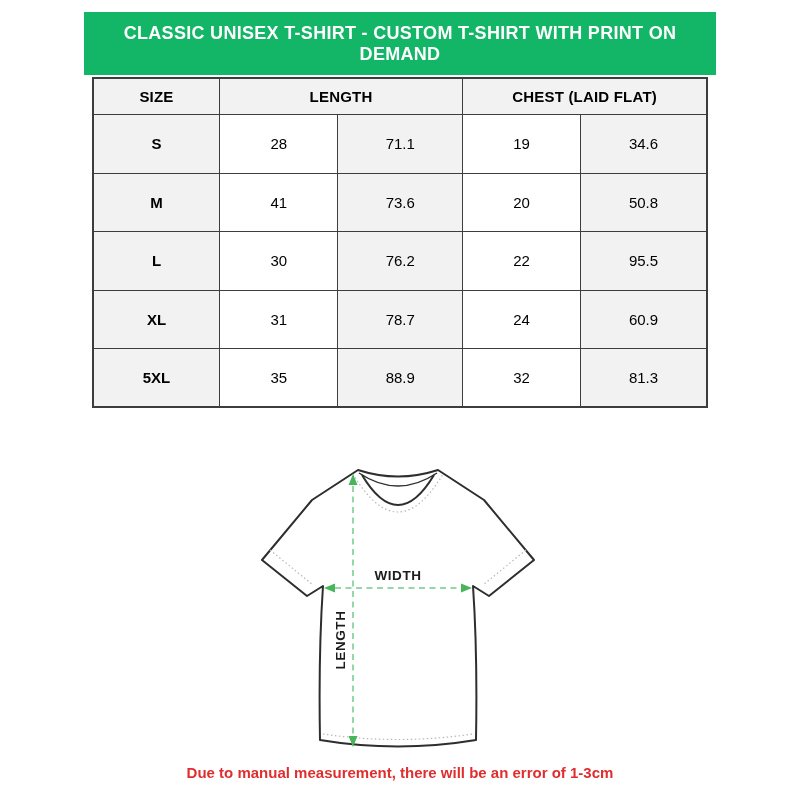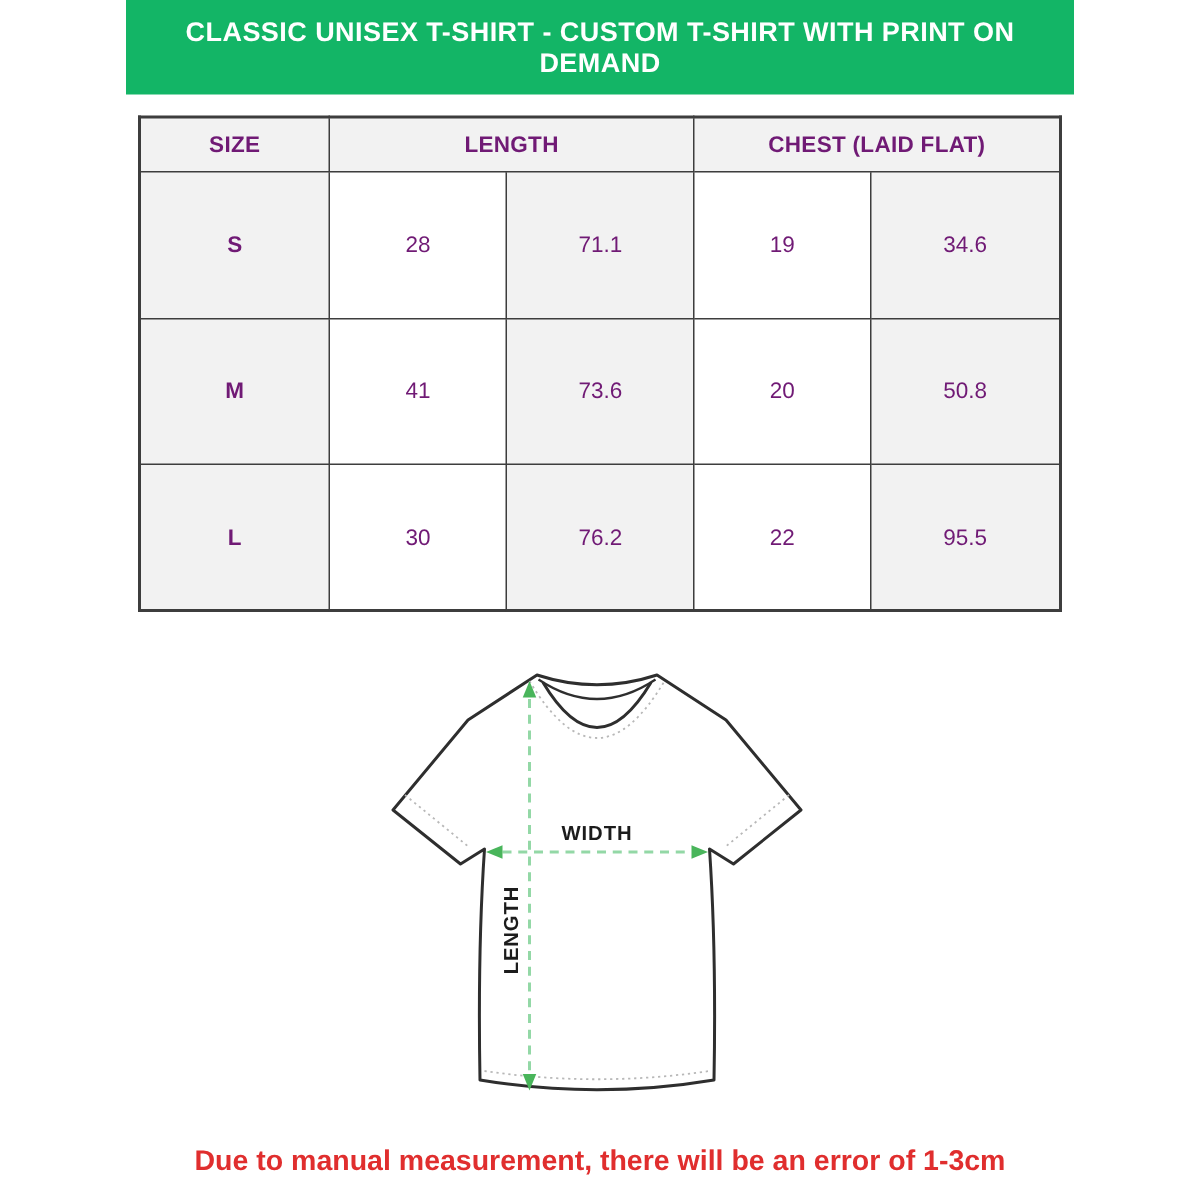--- a/index.html
+++ b/index.html
@@ -5,57 +5,57 @@
   * { box-sizing: border-box; }
   html, body { margin: 0; padding: 0; }
   body {
     width: 800px; height: 800px;
     background: #ffffff;
     font-family: "Liberation Sans", sans-serif;
     position: relative;
     overflow: hidden;
   }
   .banner {
-    position: absolute; left: 84px; top: 0;
+    position: absolute; left: 84px; top: 12px;
     width: 632px; height: 63px;
     display: flex; align-items: center; justify-content: flex-end;
     font-weight: bold; font-size: 18px; letter-spacing: 0.3px;
     text-align: center;
   }
   table.sizes {
     position: absolute; left: 92px; top: 77px;
     width: 616px; height: 331px;
     border-collapse: collapse; table-layout: fixed;
     border: 2px solid #3d3d3d;
   }
   table.sizes th, table.sizes td {
     border: 1px solid #3d3d3d;
     text-align: center; vertical-align: middle;
     padding: 0;
-    font-size: 15px; color: #701a75;
+    font-size: 15px; color: #000000;
   }
   table.sizes tr { height: 36.7px; }
   table.sizes th {
     background: #f2f2f2; font-weight: bold; letter-spacing: 0.2px;
   }
   td.shade { background: #f2f2f2; }
   td.size-col { background: #f2f2f2; font-weight: bold; }
   .diagram {
-    position: absolute; left: 248px; top: 430px;
+    position: absolute; left: 248px; top: 450px;
     width: 300px; height: 320px;
   }
   .diagram svg { width: 100%; height: 100%; display: block; }
   .shirt-label {
     font-family: "Liberation Sans", sans-serif;
     font-weight: bold; font-size: 13.5px;
     letter-spacing: 0.6px; fill: #1c1c1c;
   }
   .footnote {
     position: absolute; left: 0; top: 764px; width: 800px;
-    text-align: center; font-weight: bold; font-size: 19px;
+    text-align: center; font-weight: bold; font-size: 15px;
   }
 </style>
 </head>
 <body>
 
 <div class="banner" style="background: rgb(19, 181, 102); color: rgb(255, 255, 255);">
   <span>CLASSIC UNISEX T-SHIRT - CUSTOM T-SHIRT WITH PRINT ON DEMAND</span>
 </div>
 
 <table class="sizes">
@@ -88,20 +88,34 @@
       <td>20</td>
       <td class="shade">50.8</td>
     </tr>
     <tr>
       <td class="size-col">L</td>
       <td>30</td>
       <td class="shade">76.2</td>
       <td>22</td>
       <td class="shade">95.5</td>
     </tr>
+    <tr>
+      <td class="size-col">XL</td>
+      <td>31</td>
+      <td class="shade">78.7</td>
+      <td>24</td>
+      <td class="shade">60.9</td>
+    </tr>
+    <tr>
+      <td class="size-col">5XL</td>
+      <td>35</td>
+      <td class="shade">88.9</td>
+      <td>32</td>
+      <td class="shade">81.3</td>
+    </tr>
   </tbody>
 </table>
 
 <div class="diagram">
   <svg viewBox="0 0 300 320">
 
     <path d="M110,20 L64,50 L14,110 L59,146 L75,136 C72,180 71,235 72,290 Q150,303 228,290 C229,235 228,180 225,136 L241,146 L286,110 L236,50 L190,20 Q150,33 110,20 Z" fill="#ffffff" stroke-width="2" stroke-linejoin="round" stroke="#2e2e2e"></path>
 
     <path d="M111,23 Q150,49 189,23" fill="none" stroke-width="1.5" stroke="#2e2e2e"></path>
 

